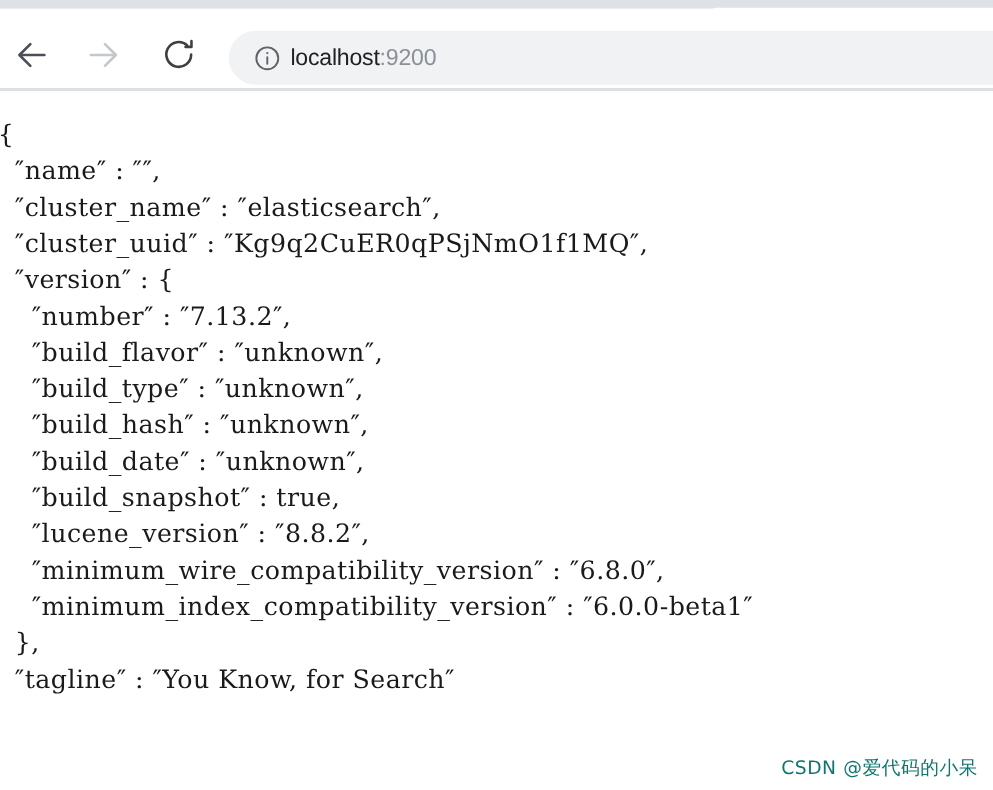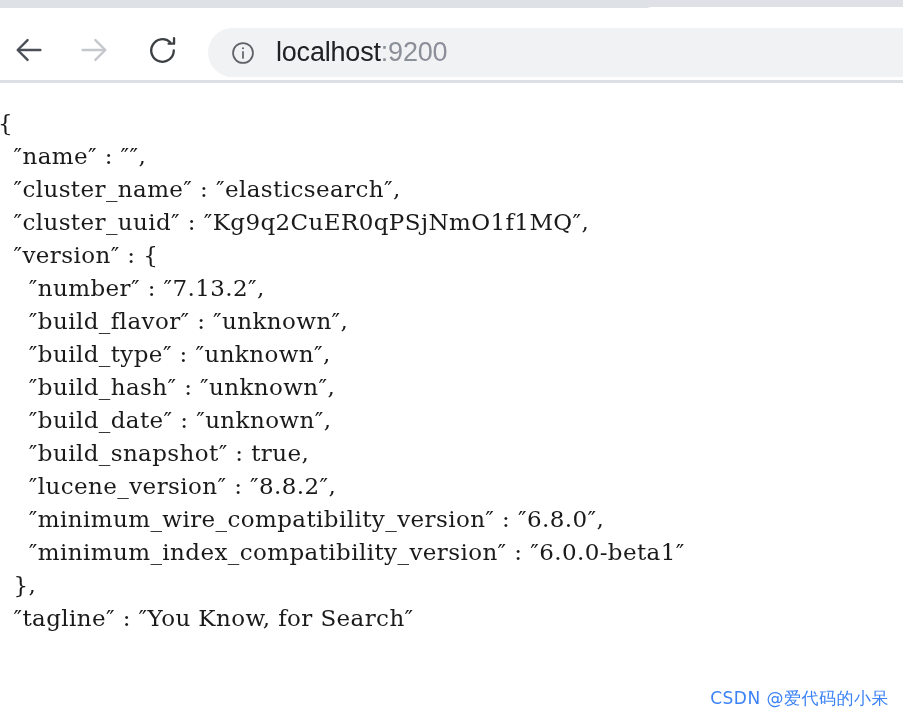--- a/index.html
+++ b/index.html
@@ -87,22 +87,22 @@
     margin-left: 22px;
     width: 26px;
     height: 26px;
     flex: 0 0 auto;
     display: flex;
     align-items: center;
     justify-content: center;
     cursor: pointer;
   }
   #url-text {
-    margin-left: 20px;
-    font-size: 27px;
+    margin-left: 8px;
+    font-size: 21px;
     letter-spacing: -0.2px;
     color: #202124;
     white-space: nowrap;
     font-family: "Liberation Sans", sans-serif;
     cursor: text;
   }
   #url-text .port { color: #8a8f98; }
 
   
   #page-content {
@@ -127,21 +127,21 @@
     letter-spacing: 0.4px;
   }
   #json-pre .ln { display: block; height: 33px; }
 
   
   #watermark {
     position: absolute;
     right: 14px;
     bottom: 8px;
     font-size: 17px;
-    color: #3b82f6;
+    color: #0f766e;
     font-family: "DejaVu Sans", "Liberation Sans", sans-serif;
     letter-spacing: 0.5px;
     white-space: nowrap;
   }
 </style>
 </head>
 <body>
 
 <div id="browser-chrome">
 

